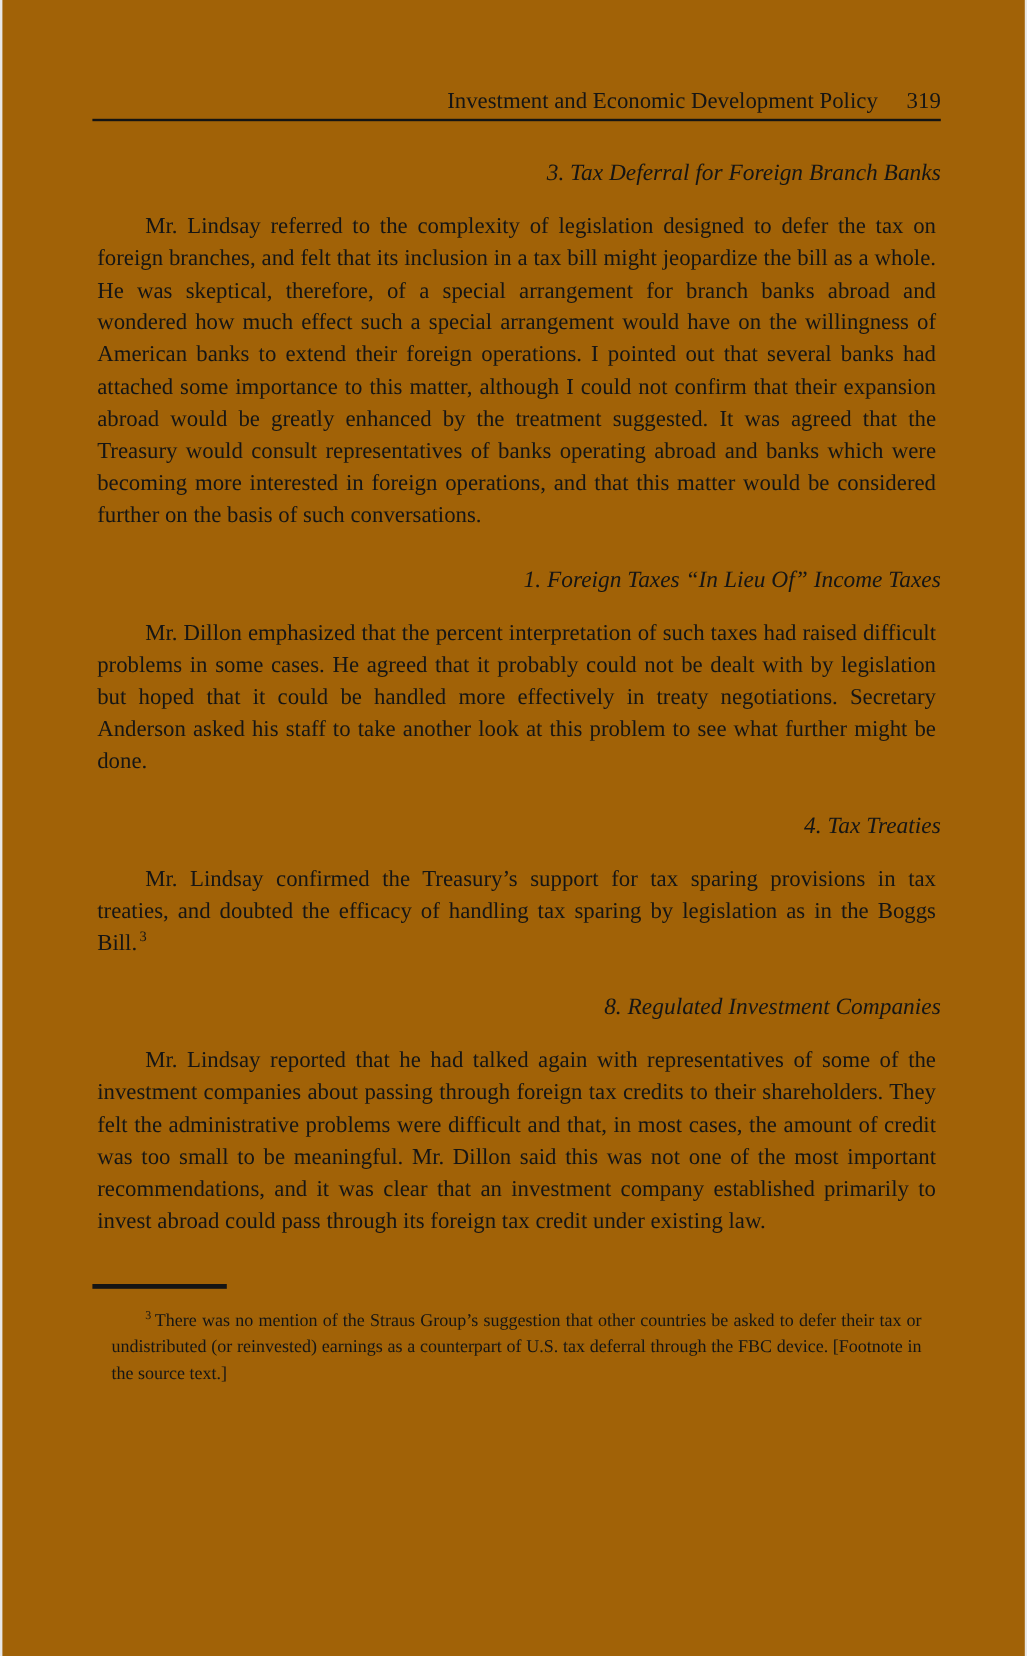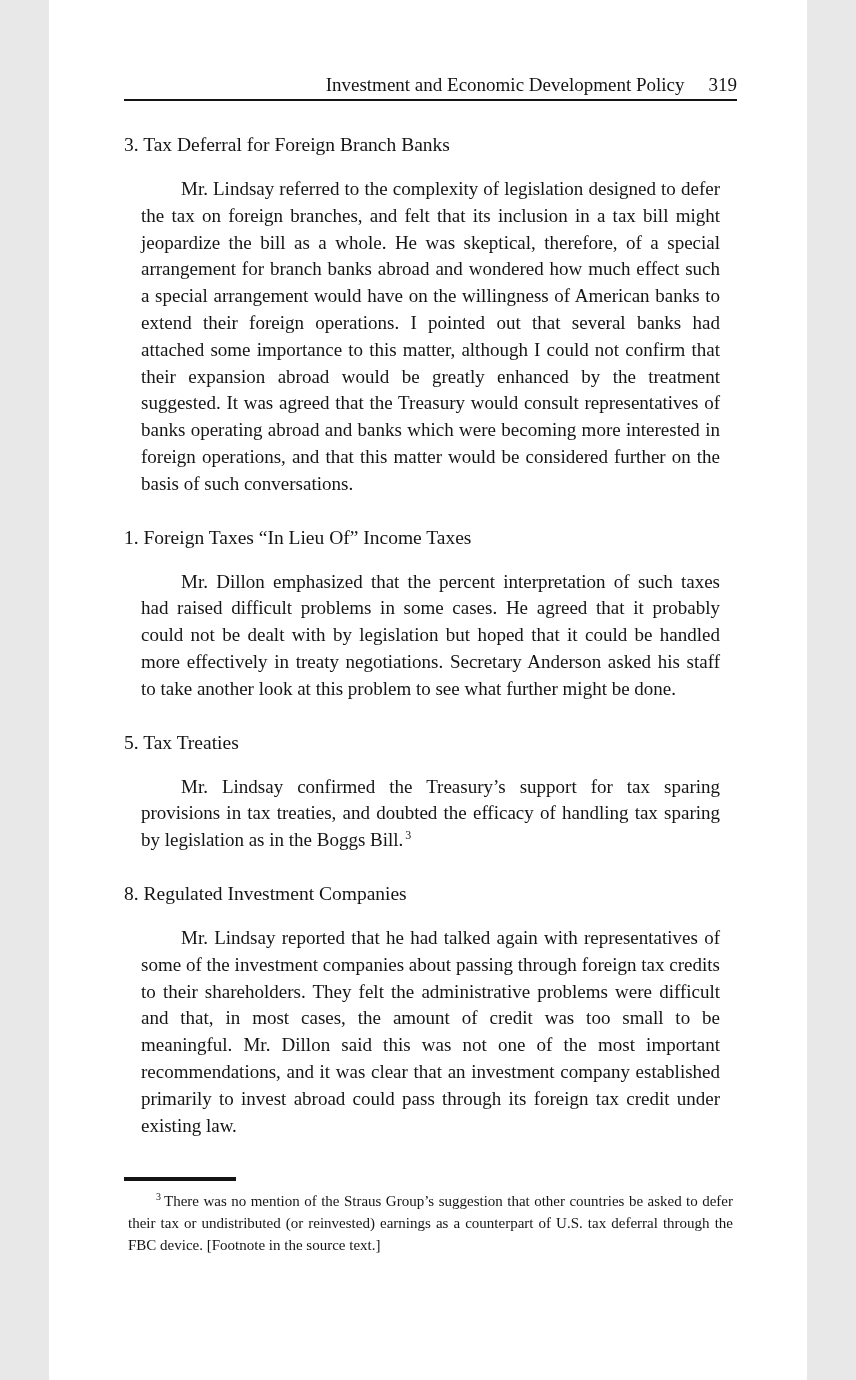--- a/index.html
+++ b/index.html
@@ -2,24 +2,24 @@
 <html lang="en"><head>
 <meta charset="utf-8">
 <style>
   html, body {
     margin: 0;
     padding: 0;
     background: #e8e8e8;
   }
   .page {
     position: relative;
-    width: 758px;
+    width: 852px;
     height: 1380px;
     margin: 0 auto;
-    background: #ffffff;
+    background: #a16207;
     color: #151515;
     font-family: "Liberation Serif", "DejaVu Serif", serif;
     box-sizing: border-box;
     padding: 73px 70px 0 75px;
     overflow: hidden;
   }
   
   .running-header {
     text-align: right;
     font-size: 19px;
@@ -30,55 +30,57 @@
     display: inline-block;
     margin-left: 24px;
   }
   .header-rule {
     border: 0;
     border-top: 2px solid #141414;
     margin: 2px 0 0 0;
   }
   
   .section-heading {
+    font-style: italic;
     font-weight: normal;
     font-size: 19.5px;
     line-height: 26px;
     margin: 27px 0 18px 0;
+    text-align: right;
   }
   .section-heading.first {
     margin-top: 31px;
   }
   
   .body-para {
     font-size: 19px;
     line-height: 26.8px;
     text-align: justify;
     text-indent: 40px;
-    margin: 17px;
+    margin: 4px;
   }
   .fnref {
     font-size: 12px;
     line-height: 0;
     vertical-align: super;
     margin-left: 2px;
   }
   
   .footnote-rule {
     border: 0;
     border-top: 4px solid #141414;
     width: 112px;
     margin: 38px 0 9px 0;
   }
   .footnote {
     font-size: 15px;
     line-height: 22px;
     text-align: justify;
     text-indent: 28px;
-    margin: 4px;
+    margin: 16px;
   }
   .footnote .fnmarker {
     font-size: 10px;
     line-height: 0;
     vertical-align: super;
     margin-right: 3px;
   }
 </style>
 </head>
 <body>
@@ -96,21 +98,21 @@
       <h3 class="section-heading first">3. Tax Deferral for Foreign Branch Banks</h3>
       <p class="body-para">Mr. Lindsay referred to the complexity of legislation designed to defer the tax on foreign branches, and felt that its inclusion in a tax bill might jeopardize the bill as a whole. He was skeptical, therefore, of a special arrangement for branch banks abroad and wondered how much effect such a special arrangement would have on the willingness of American banks to extend their foreign operations. I pointed out that several banks had attached some importance to this matter, although I could not confirm that their expansion abroad would be greatly enhanced by the treatment suggested. It was agreed that the Treasury would consult representatives of banks operating abroad and banks which were becoming more interested in foreign operations, and that this matter would be considered further on the basis of such conversations.</p>
     </section>
 
     <section>
       <h3 class="section-heading">1. Foreign Taxes “In Lieu Of” Income Taxes</h3>
       <p class="body-para">Mr. Dillon emphasized that the percent interpretation of such taxes had raised difficult problems in some cases. He agreed that it probably could not be dealt with by legislation but hoped that it could be handled more effectively in treaty negotiations. Secretary Anderson asked his staff to take another look at this problem to see what further might be done.</p>
     </section>
 
     <section>
-      <h3 class="section-heading">5. Tax Treaties</h3>
+      <h3 class="section-heading">4. Tax Treaties</h3>
       <p class="body-para"><span>Mr. Lindsay confirmed the Treasury’s support for tax sparing provisions in tax treaties, and doubted the efficacy of handling tax sparing by legislation as in the Boggs Bill.</span><sup class="fnref">3</sup></p>
     </section>
 
     <section>
       <h3 class="section-heading">8. Regulated Investment Companies</h3>
       <p class="body-para">Mr. Lindsay reported that he had talked again with representatives of some of the investment companies about passing through foreign tax credits to their shareholders. They felt the administrative problems were difficult and that, in most cases, the amount of credit was too small to be meaningful. Mr. Dillon said this was not one of the most important recommendations, and it was clear that an investment company established primarily to invest abroad could pass through its foreign tax credit under existing law.</p>
     </section>
 
   </div>
 

